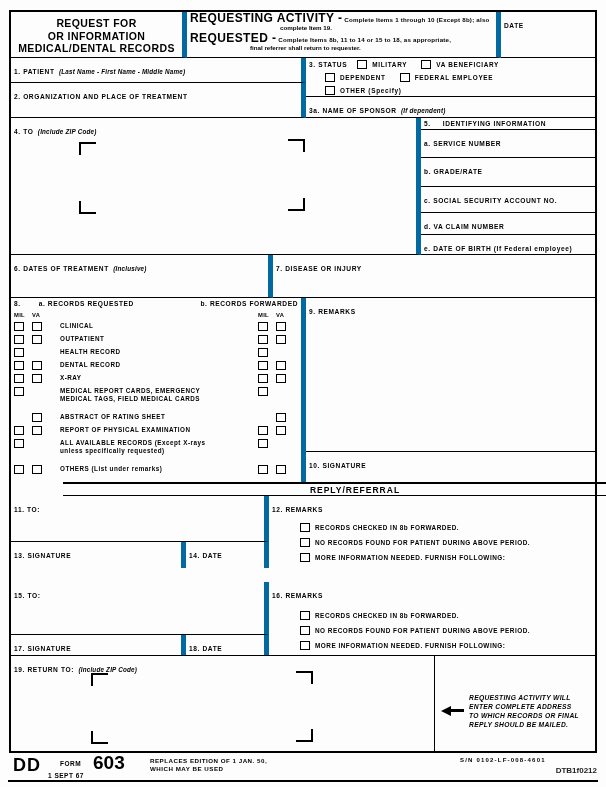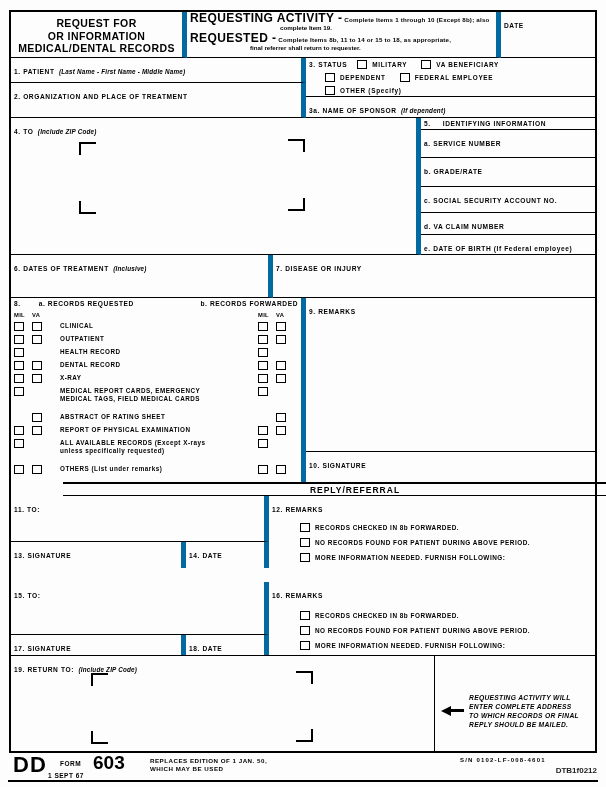--- a/index.html
+++ b/index.html
@@ -54,21 +54,21 @@
   .bk-br{border-right-width:2px;border-bottom-width:2px;}
   
   .note-div{position:absolute;left:423px;top:0;bottom:0;border-left:1px solid #000;}
   .note{position:absolute;left:424px;top:0;bottom:0;right:0;display:flex;align-items:center;padding:14px 4px 0 6px;}
   .arrow{display:flex;align-items:center;flex:none;margin-right:5px;}
   .arrow-head{width:0;height:0;border-top:5px solid transparent;border-bottom:5px solid transparent;border-right:10px solid #000;}
   .arrow-shaft{width:13px;height:3px;background:#000;}
   .note-text{font-size:6.7px;font-weight:bold;font-style:italic;letter-spacing:.3px;line-height:9px;}
   
   .foot{position:absolute;font-weight:bold;}
-  .dd{font-size:22px;font-weight:bold;letter-spacing:1px;line-height:20px;}
+  .dd{font-size:18px;font-weight:bold;letter-spacing:1px;line-height:20px;}
   .formword{font-size:6.5px;font-weight:bold;letter-spacing:.5px;}
   .formnum{font-size:19px;font-weight:bold;line-height:18px;}
   .formdate{font-size:6.5px;font-weight:bold;letter-spacing:.5px;}
   .replaces{font-size:6.2px;font-weight:bold;letter-spacing:.5px;line-height:8px;}
   .stock{font-size:6px;font-weight:bold;letter-spacing:1.2px;}
   .scanid{font-size:8px;color:#222;}
   .bottom-rule{position:absolute;left:8px;top:780px;width:590px;height:2px;background:#000;}
 </style>
 </head>
 <body>

